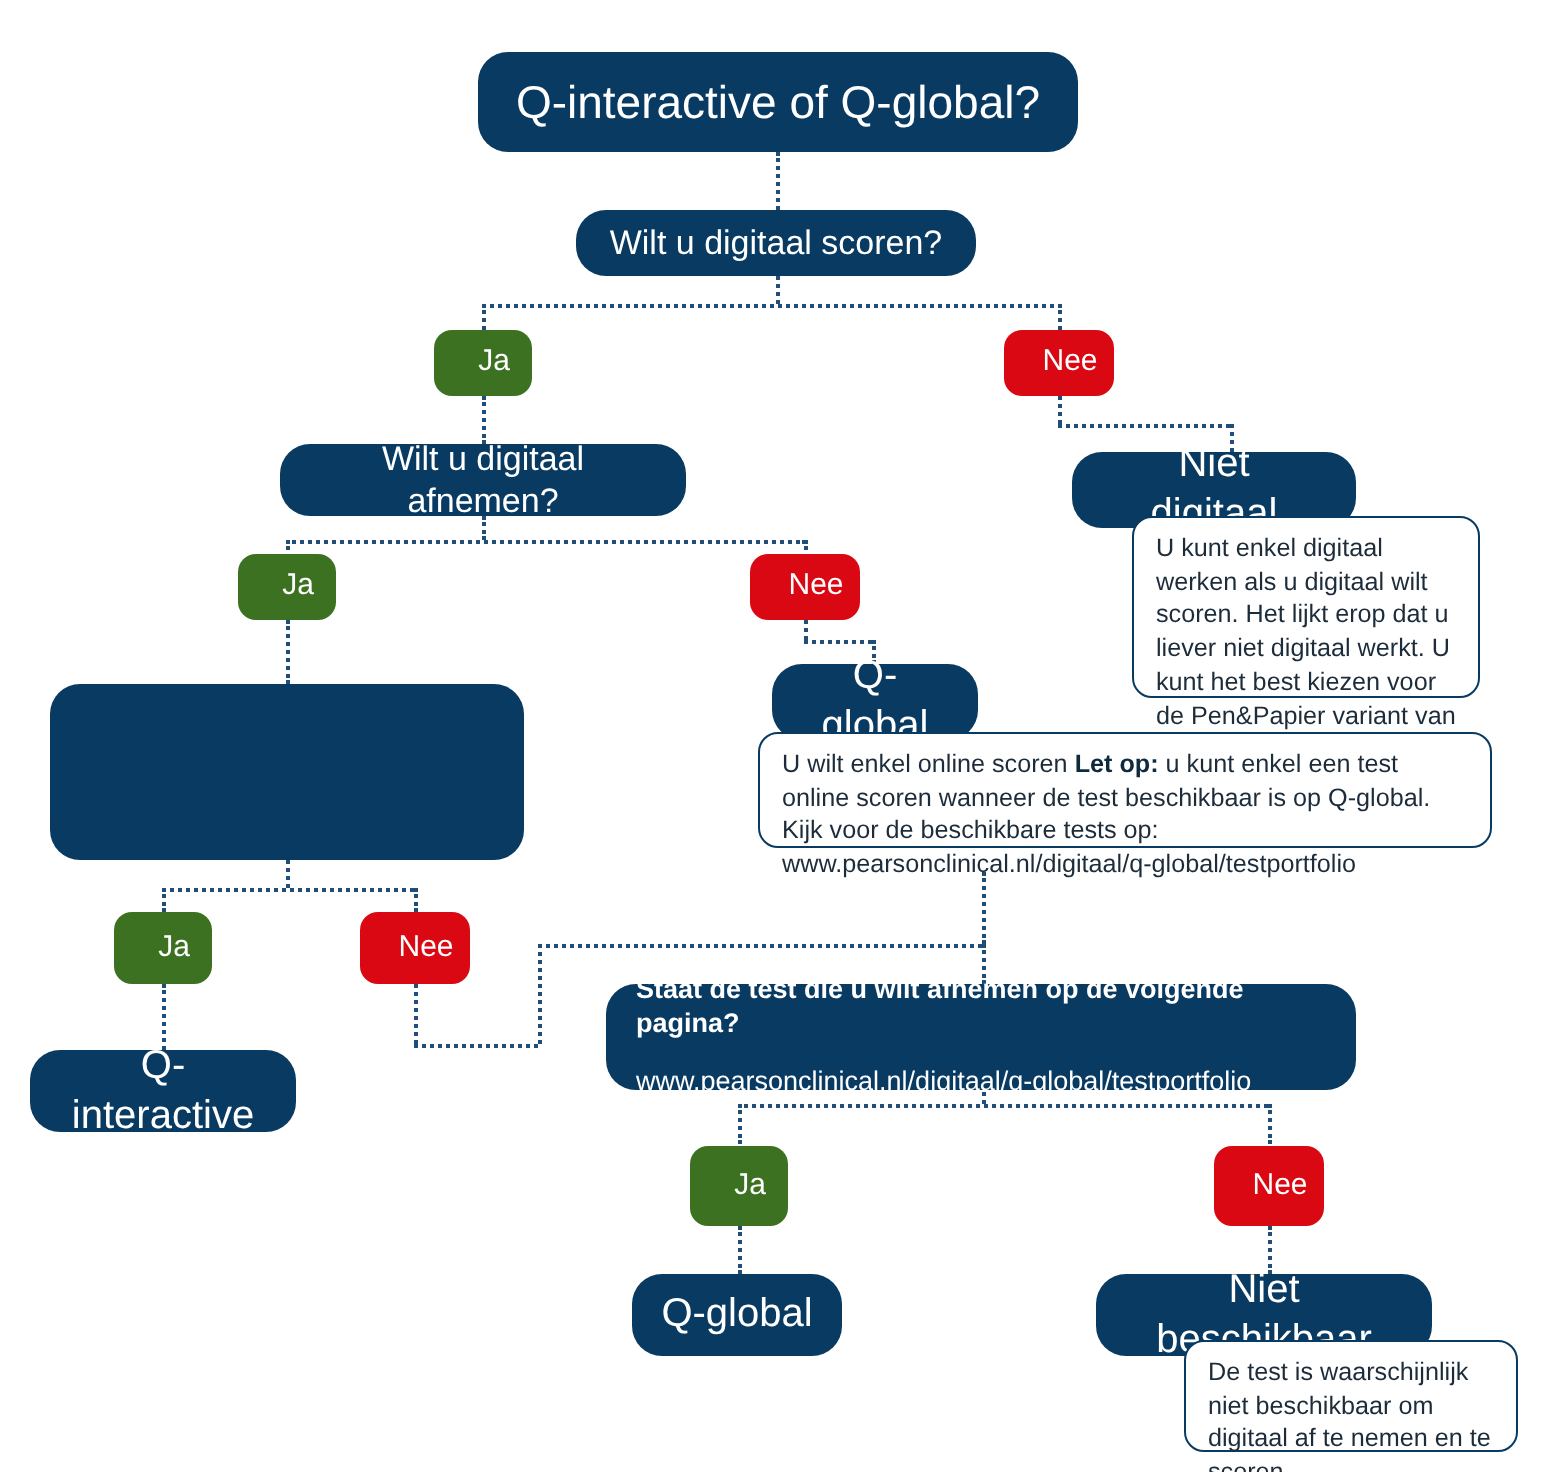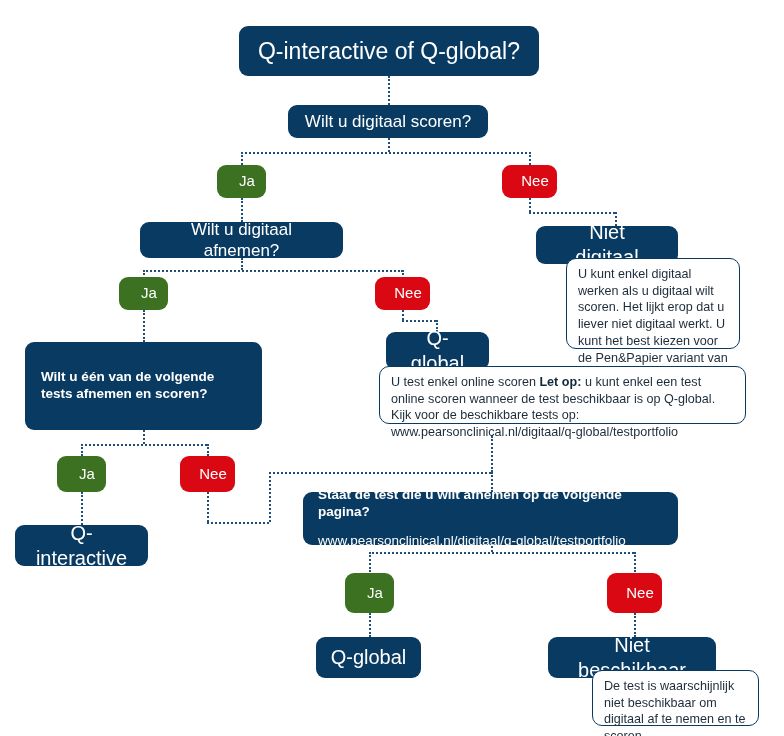--- a/index.html
+++ b/index.html
@@ -25,21 +25,21 @@
   .node {
     position: absolute;
     box-sizing: border-box;
     display: flex;
     flex-direction: column;
     justify-content: center;
     color: #ffffff;
     border-radius: 9px;
   }
 
-  .node.navy      { background: #093a62; }
+  .node.navy      { background: #093a62; border-radius: 15px; }
   .node.green     { background: #3c7122; }
   .node.red       { background: #da0812; }
 
   
   .node.title {
     align-items: center;
     text-align: center;
   }
   .node.leftalign {
     align-items: flex-start;
@@ -181,29 +181,28 @@
 
   <div class="node green title layer-node" style="left:119px; top:277px; width:49px; height:33px;">
     <span class="node-label f-pill">Ja</span>
   </div>
 
   <div class="node red title layer-node" style="left:375px; top:277px; width:55px; height:33px;">
     <span class="node-label f-pill">Nee</span>
   </div>
 
   <div class="node navy leftalign layer-node" style="left:25px; top:342px; width:237px; height:88px; padding:0 16px;">
-    <span class="node-label f-bodyb">Wilt u één van de volgende tests afnemen en scoren?</span>
   </div>
 
   <div class="node navy title layer-node" style="left:386px; top:332px; width:103px; height:38px; padding:0 14px;">
     <span class="node-label f-res">Q-global</span>
   </div>
 
   <div class="callout layer-callout" style="left:379px; top:366px; width:367px; height:58px;">
-    <span>U test enkel online scoren </span><b>Let op:</b><span> u kunt enkel een test online scoren wanneer de test beschikbaar is op Q-global. Kijk voor de beschikbare tests op: www.pearsonclinical.nl/digitaal/q-global/testportfolio</span>
+    <span>U wilt enkel online scoren </span><b>Let op:</b><span> u kunt enkel een test online scoren wanneer de test beschikbaar is op Q-global. Kijk voor de beschikbare tests op: www.pearsonclinical.nl/digitaal/q-global/testportfolio</span>
   </div>
 
   <div class="node green title layer-node" style="left:57px; top:456px; width:49px; height:36px;">
     <span class="node-label f-pill">Ja</span>
   </div>
 
   <div class="node red title layer-node" style="left:180px; top:456px; width:55px; height:36px;">
     <span class="node-label f-pill">Nee</span>
   </div>
 

